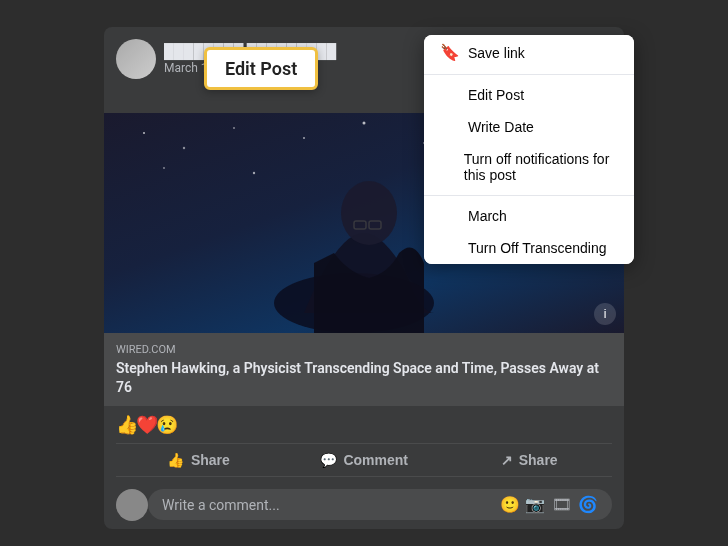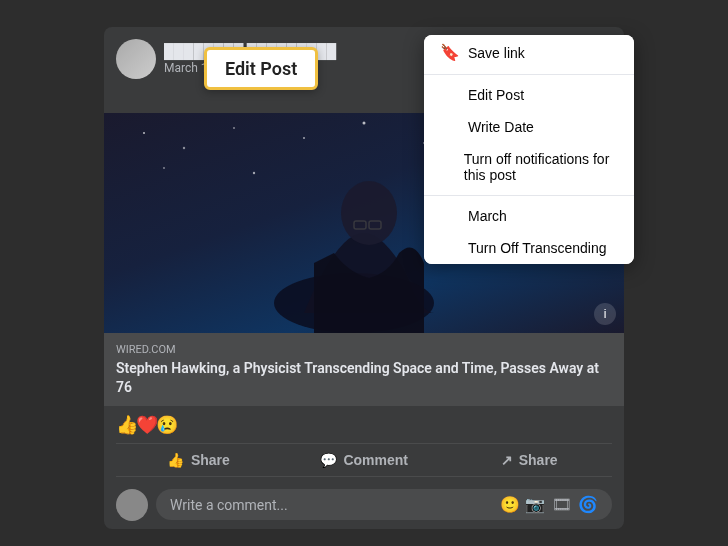--- a/index.html
+++ b/index.html
@@ -172,21 +172,20 @@
       justify-content: center;
       gap: 6px;
       border-radius: 4px;
     }
 
     
     .comment-area {
       display: flex;
       align-items: center;
       padding: 8px 12px;
-      gap: 8px;
     }
     .comment-avatar {
       width: 32px;
       height: 32px;
       border-radius: 50%;
       background: #888;
       flex-shrink: 0;
     }
     .comment-input-wrap {
       flex: 1;

